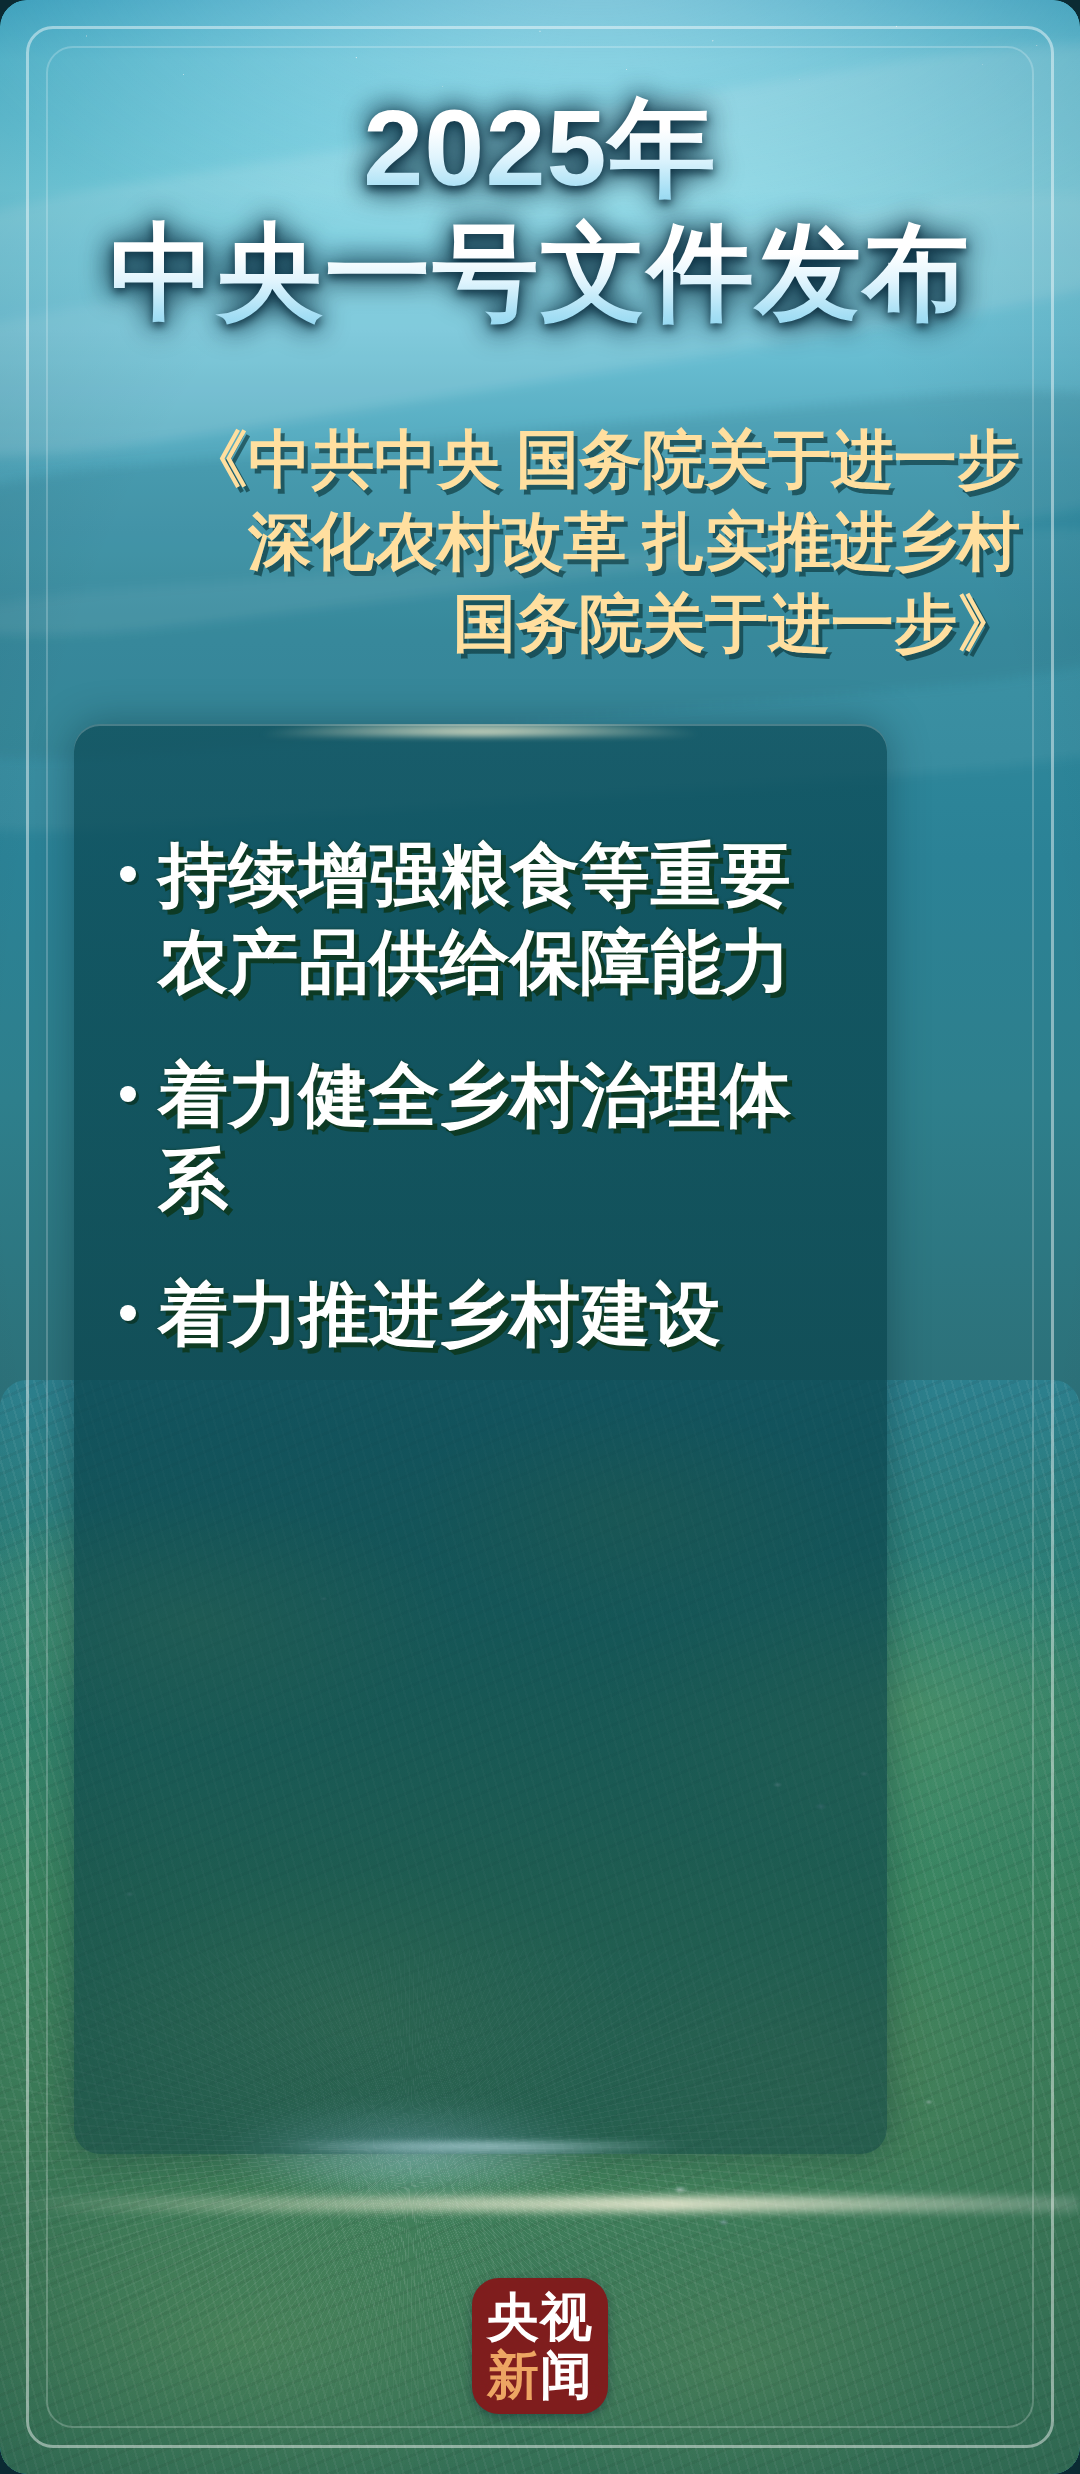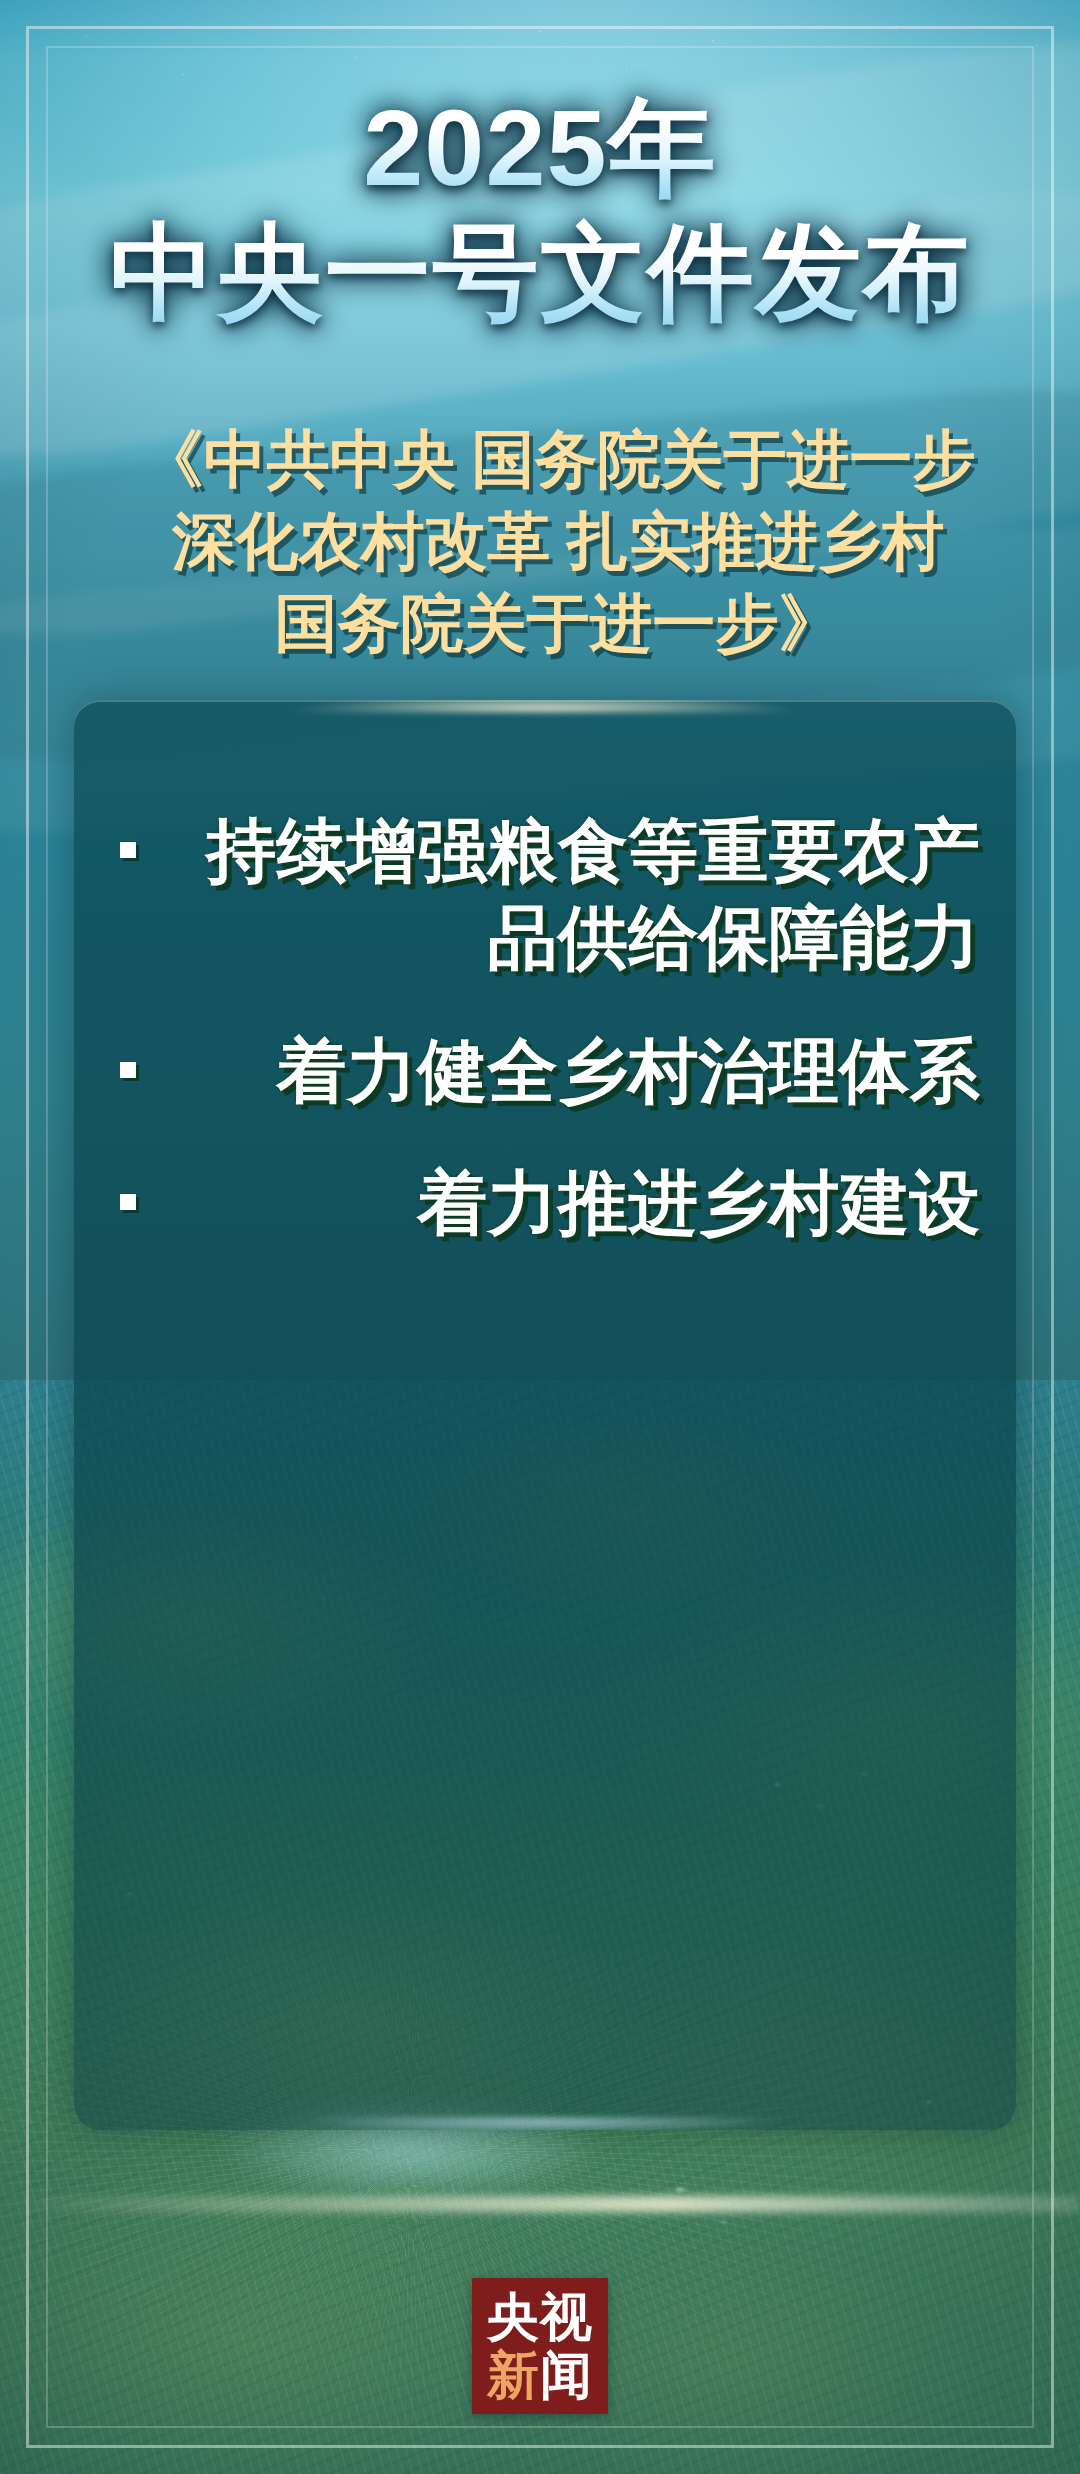--- a/index.html
+++ b/index.html
@@ -1,15 +1,15 @@
 <!DOCTYPE html>
 <html><head>
 <meta charset="utf-8">
 <style>
-  * { margin:0; padding:0; box-sizing:border-box; }
+  * { margin:0; padding:0; box-sizing:border-box;border-radius:27px; }
   html,body { background:#0b2b33; }
 
   #poster{
     position:relative;
     width:1080px;
     height:2474px;
     overflow:hidden;
     font-family:"Liberation Sans", sans-serif;
     background:#2f8fa5;
   }
@@ -154,40 +154,39 @@
   .title-1{ font-size:108px; }
   .title-2{ font-size:106px; margin-top:4px; letter-spacing:.015em;text-align:center; }
 
   .subtitle{
     position:absolute; left:96px; right:60px; top:420px;
     font-family:"Liberation Serif", serif;
     font-weight:bold;
     font-size:63px;
     line-height:1.30;
     color:#ffdf9f;
-    text-align:center;
+    text-align:right;
     text-shadow:4px 5px 0 rgba(8,48,52,.62);
   }
 
   
   .card{
     position:absolute;
-    left:74px; top:700px; width:942px; height:1430px;
+    left:74px; top:724px; width:813px; height:1430px;
     border-radius:26px;
     background:linear-gradient(180deg,
        rgba(10,72,84,.70) 0%,
        rgba(9,70,80,.74) 18%,
        rgba(8,66,75,.72) 48%,
        rgba(10,64,70,.62) 78%,
        rgba(12,62,66,.50) 100%);
     box-shadow:
        inset 0 2px 0 rgba(255,255,255,.22),
        0 0 40px rgba(2,30,38,.35);
     overflow:hidden;
-    text-align:right;
   }
   .card-glow-top{
     position:absolute; left:12%; right:12%; top:-14px; height:26px;
     background:radial-gradient(ellipse 50% 100% at 50% 100%, rgba(255,248,215,.95), rgba(255,248,215,0) 72%);
     filter:blur(3px);
   }
   .card-glow-bottom{
     position:absolute; left:14%; right:14%; bottom:-12px; height:24px;
     background:radial-gradient(ellipse 50% 100% at 50% 0%, rgba(215,245,255,.70), rgba(215,245,255,0) 72%);
     filter:blur(3px);

